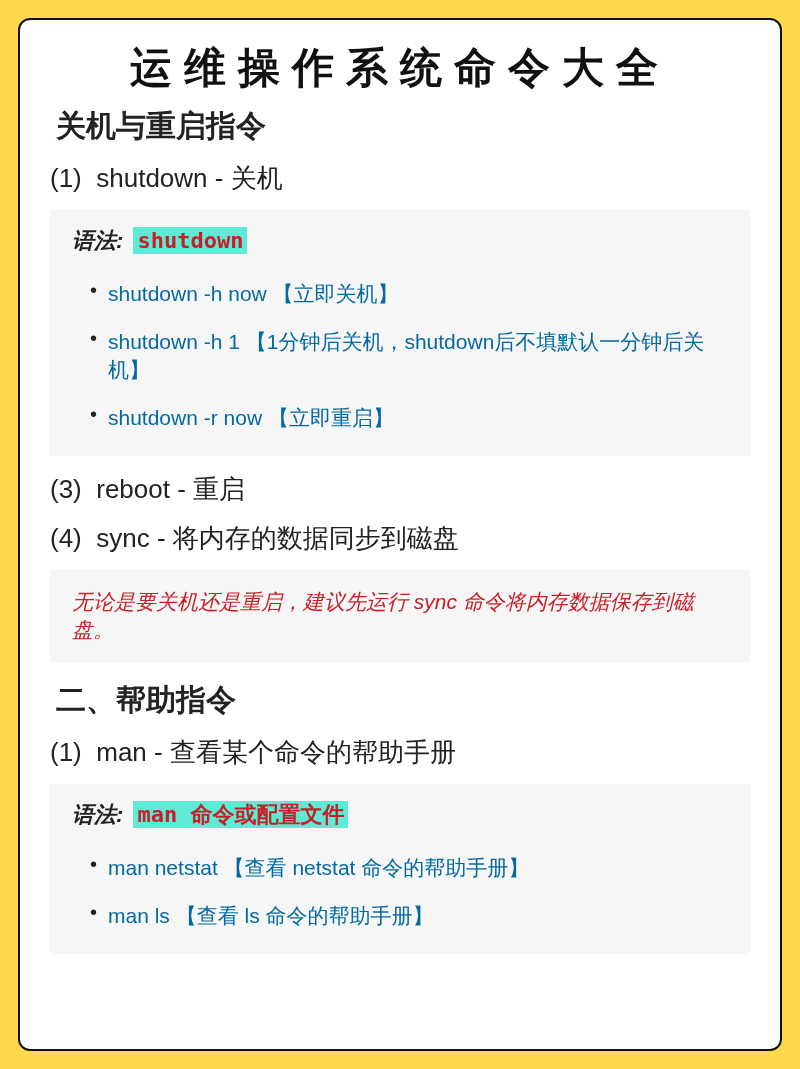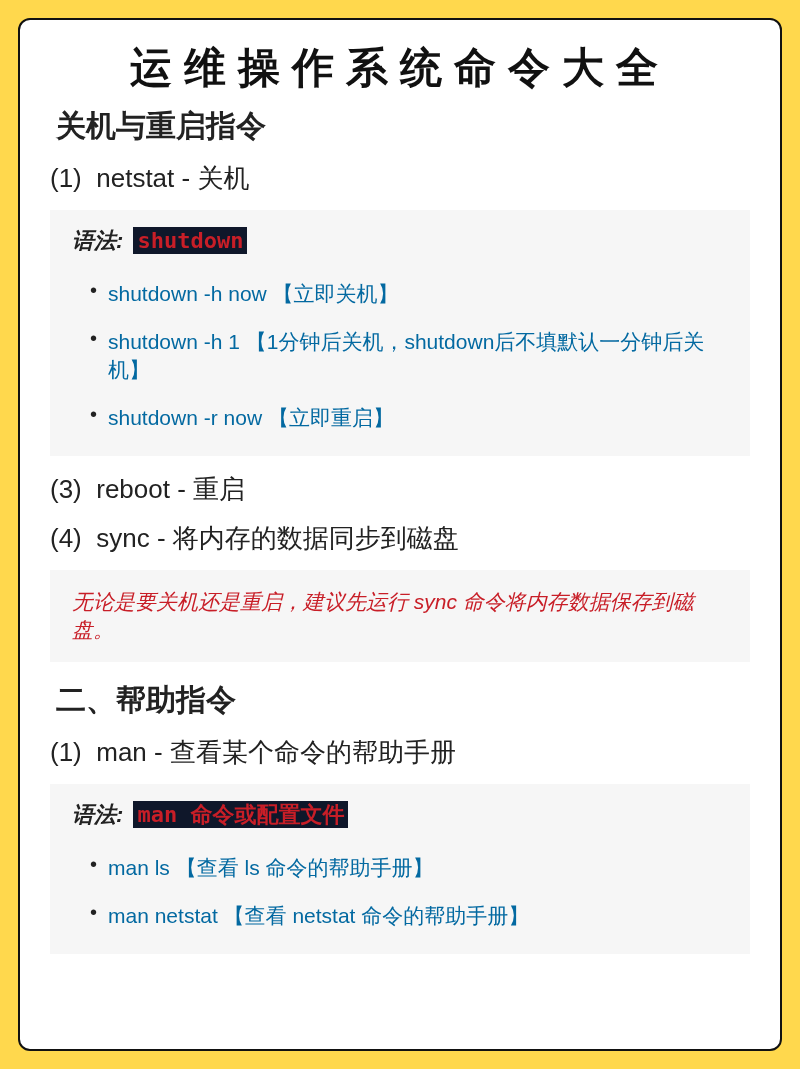--- a/index.html
+++ b/index.html
@@ -50,21 +50,21 @@
     }
     .syntax-row {
       font-size: 22px;
       font-style: italic;
       color: #222;
       font-weight: 700;
       margin-bottom: 14px;
     }
     .syntax-row .kw {
       color: #c81e27;
-      background: #0f172a;
+      background: #5eead4;
       font-family: "Menlo", "Consolas", monospace;
       font-style: normal;
       font-weight: 700;
       padding: 1px 4px;
       margin-left: 4px;
     }
     .bullets { list-style: none; padding-left: 18px; }
     .bullets li {
       position: relative;
       font-size: 21px;
@@ -88,21 +88,21 @@
 </head>
 <body>
 
 <div class="card">
   <h1 class="title">运维操作系统命令大全</h1>
 
   <div class="h2">关机与重启指令</div>
 
   <div class="num-item">
     <span class="num">(1)</span>&nbsp;
-    <span>netstat - 关机</span>
+    <span>shutdown - 关机</span>
   </div>
 
   <div class="box">
     <div class="syntax-row">
       <span>语法:</span>
       <span class="kw">shutdown</span>
     </div>
     <ul class="bullets">
       <li>shutdown -h now 【立即关机】</li>
       <li>shutdown -h 1 【1分钟后关机，shutdown后不填默认一分钟后关机】</li>
@@ -131,18 +131,18 @@
     <span class="num">(1)</span>&nbsp;
     <span>man - 查看某个命令的帮助手册</span>
   </div>
 
   <div class="box">
     <div class="syntax-row">
       <span>语法:</span>
       <span class="kw">man 命令或配置文件</span>
     </div>
     <ul class="bullets">
+      <li>man netstat 【查看 netstat 命令的帮助手册】</li>
       <li>man ls 【查看 ls 命令的帮助手册】</li>
-      <li>man netstat 【查看 netstat 命令的帮助手册】</li>
     </ul>
   </div>
 
 </div>
 
 </body></html>

